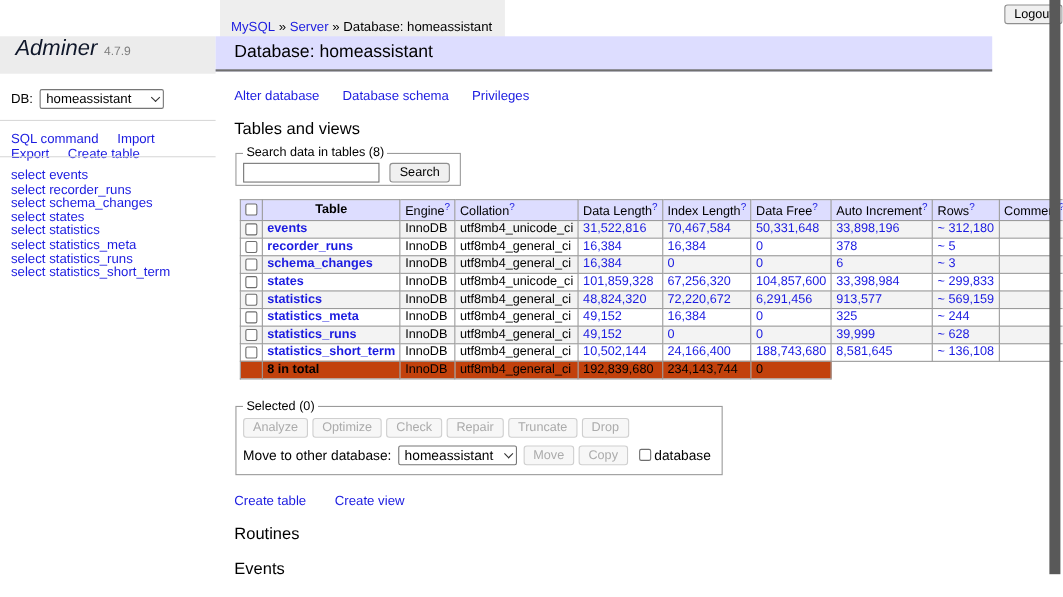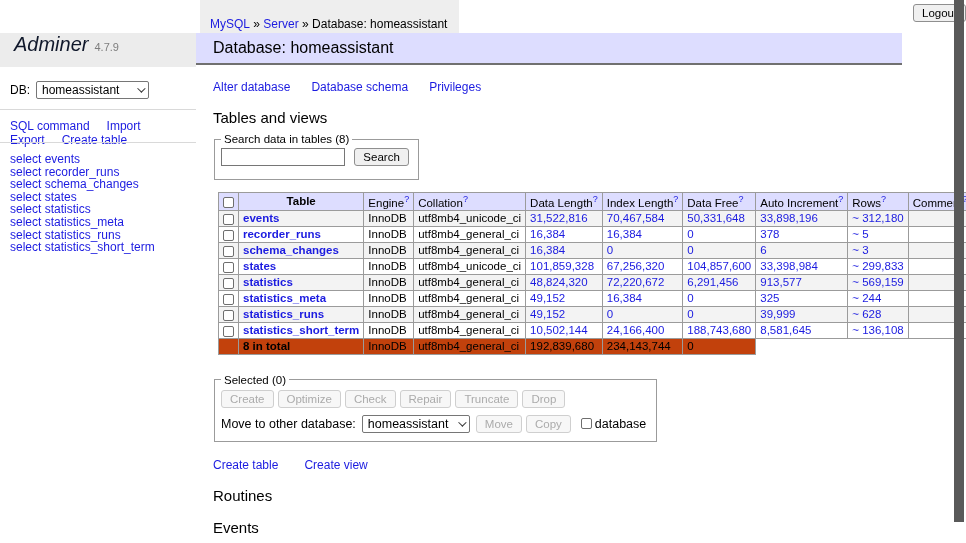--- a/index.html
+++ b/index.html
@@ -47,21 +47,21 @@
 
   
   #main { position:absolute; left:196px; top:0; width:758px; }
   #page-title { margin-top:33px; width:706px; height:32px; background:#ddddff;
     border-bottom:2px solid #707070; display:flex; align-items:center; padding-left:17px;
     font-size:16px; font-weight:400; }
   #db-links { margin:15px 0 0 17px; }
   #db-links .link { margin-right:21px; }
   h3 { font-size:15px; font-weight:400; margin:15px 0 0 17px; }
   #search-fieldset { margin:7px 0 0 18px; width:fit-content; border:1px solid #9b9b9b;
-    padding:3px 9px 13px 6px; }
+    padding:3px 9px 2px 6px; }
   legend { padding:0 3px; font-size:11.5px; }
   #search-fieldset input { vertical-align:middle; }
   #search-fieldset .btn { margin-left:6px; vertical-align:middle; }
 
   
   #tables-table { border-collapse:collapse; margin:12px 0 0 22px; font-size:11.5px; }
   #tables-table td, #tables-table th { border:1px solid #9b9b9b; padding:1px 4px;
     height:16px; white-space:nowrap; vertical-align:middle; }
   #tables-table thead th { background:#ddddff; font-weight:400; text-align:left; }
   #tables-table thead th.col-check { text-align:center; }
@@ -262,21 +262,21 @@
           <td>utf8mb4_general_ci</td>
           <td class="num">192,839,680</td>
           <td class="num">234,143,744</td>
           <td class="num">0</td>
         </tr>
       </tfoot>
   </table>
 
   <fieldset id="selected-fieldset">
     <legend>Selected (0)</legend>
-    <div id="selected-buttons"><button class="btn disabled" disabled="">Create</button><button class="btn disabled" disabled="">Optimize</button><button class="btn disabled" disabled="">Check</button><button class="btn disabled" disabled="">Repair</button><button class="btn disabled" disabled="">Truncate</button><button class="btn disabled" disabled="">Drop</button></div>
+    <div id="selected-buttons"><button class="btn disabled" disabled="">Analyze</button><button class="btn disabled" disabled="">Optimize</button><button class="btn disabled" disabled="">Check</button><button class="btn disabled" disabled="">Repair</button><button class="btn disabled" disabled="">Truncate</button><button class="btn disabled" disabled="">Drop</button></div>
     <div id="move-row">
       <span>Move to other database:</span>
       <span class="select" style="width:108px">
         <span>homeassistant</span>
         <span class="chev"></span>
       </span>
       <span id="move-buttons"><button class="btn disabled" disabled="" style="margin-right:4px">Move</button><button class="btn disabled" disabled="" style="margin-right:4px">Copy</button></span>
       <span class="overwrite-wrap">
         <span class="checkbox"></span>
         <span>database</span>

